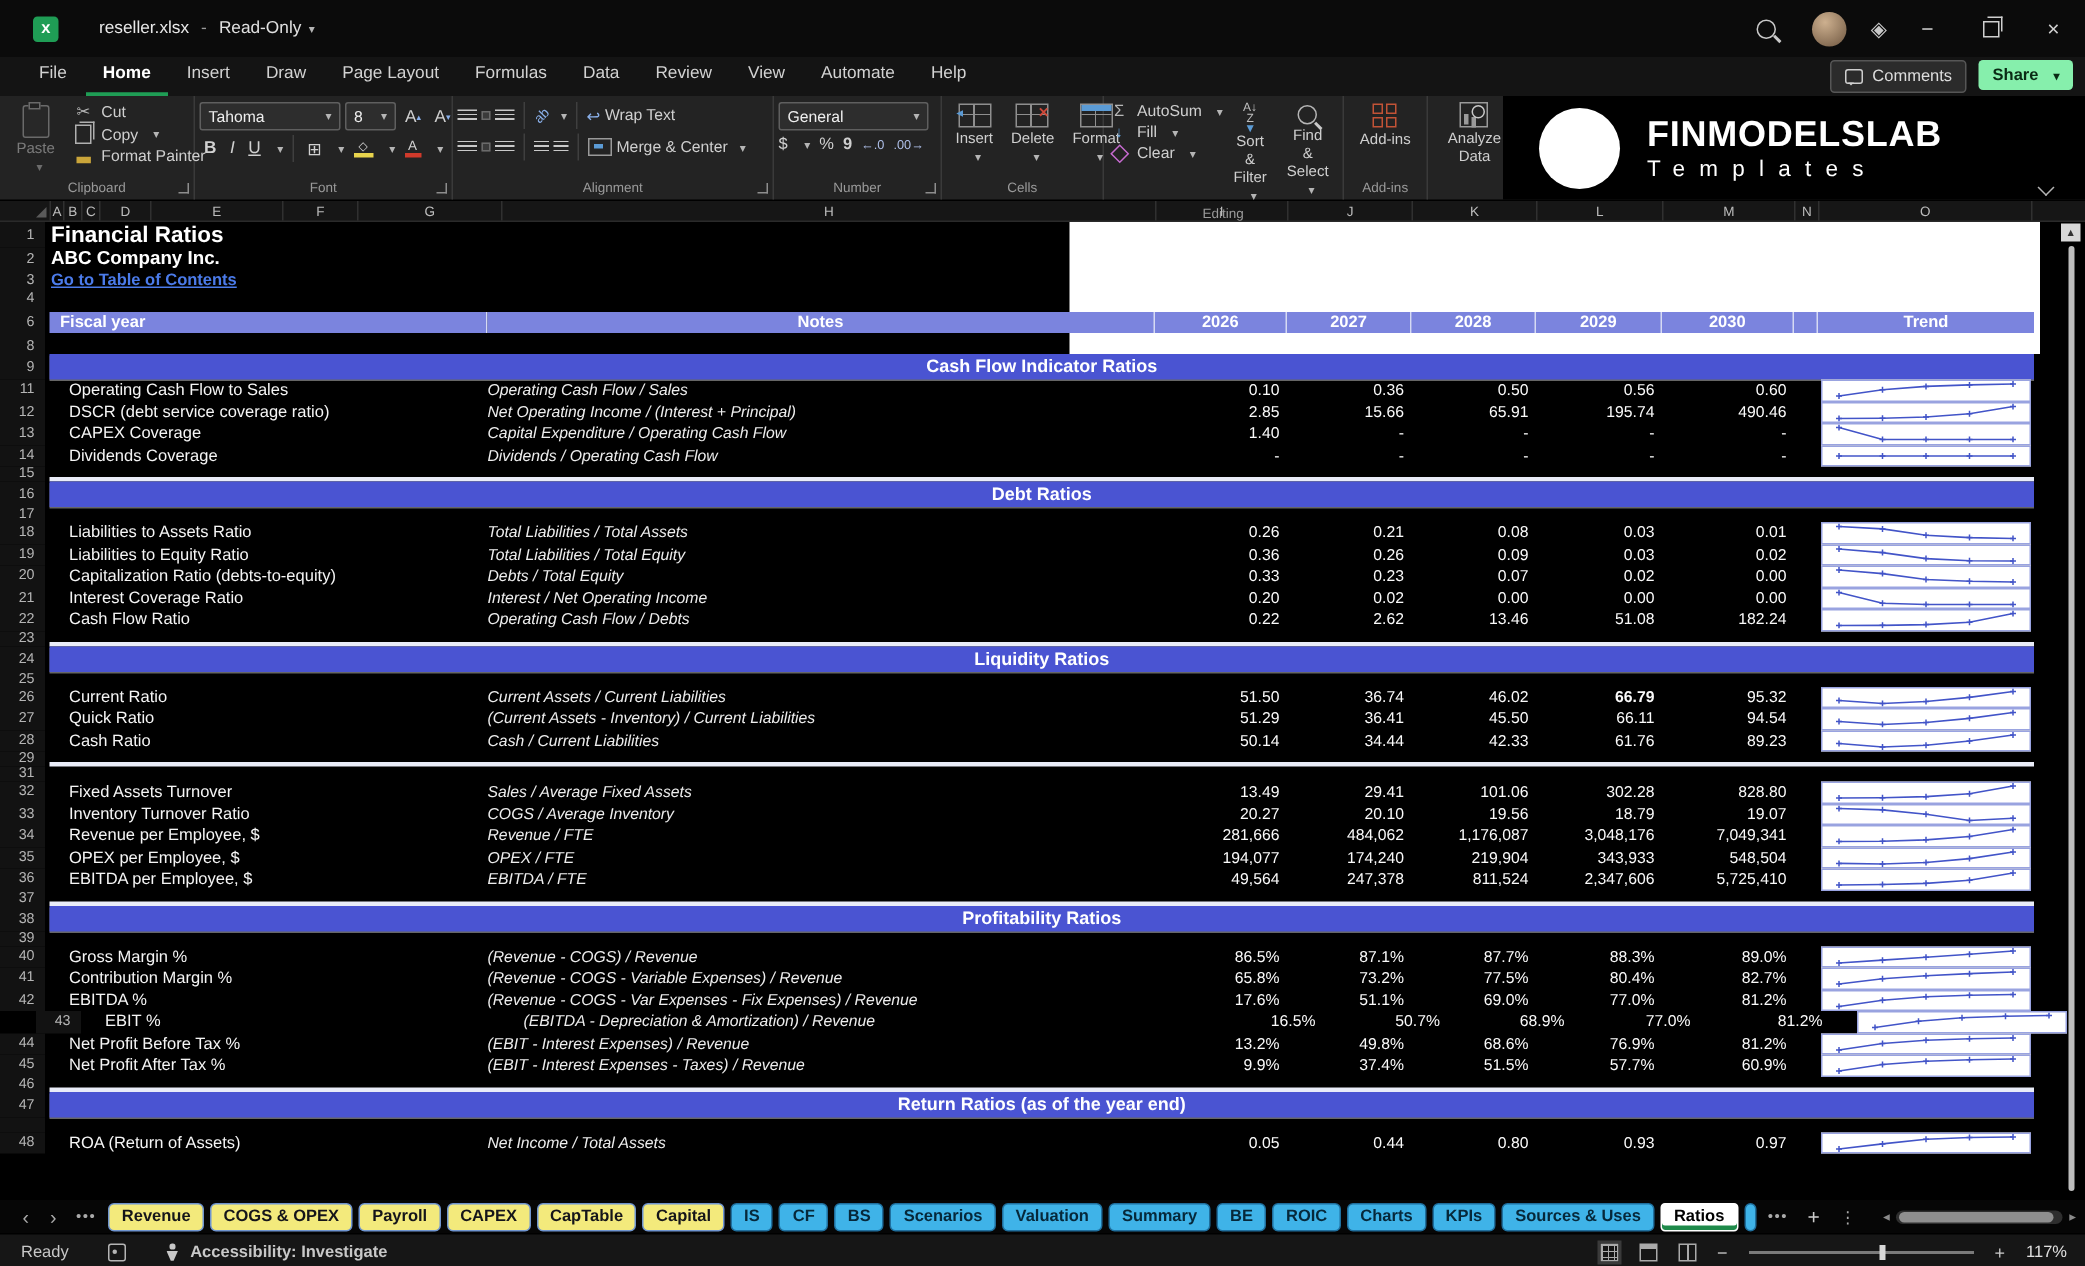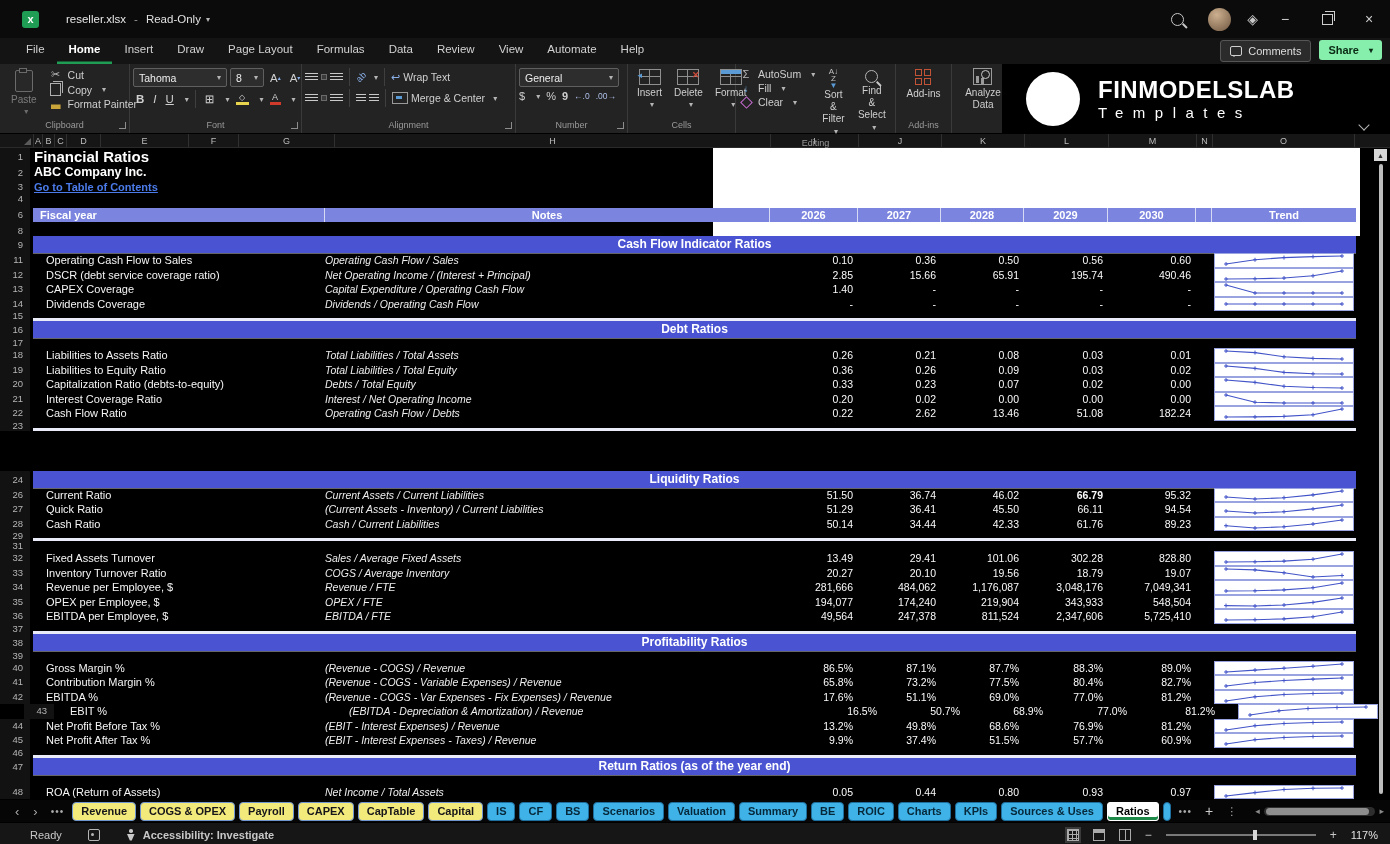--- a/index.html
+++ b/index.html
@@ -124,21 +124,21 @@
   .tab.active{background:#fff;color:#000;border:1px solid #fff;box-shadow:inset 0 -3px 0 #1e8a4a;border-radius:3px;}
   .tab.sliver{width:6px;padding:0;background:#3fb3e8;border:1px solid #1f6f9e;}
   .tplus{color:#ccc;font-size:14px;padding:0 5px;}
   .tkebab{color:#aaa;font-size:11px;padding:0 4px;}
   .hscroll{flex:1;display:flex;align-items:center;gap:4px;margin:0 6px 0 10px;}
   .harrow{color:#8a8a8a;font-size:9px;}
   .htrack{flex:1;height:9px;background:#2e2e2e;border-radius:5px;position:relative;}
   .hthumb{position:absolute;left:2px;top:1px;height:7px;width:92%;background:#8f8f8f;border-radius:4px;}
   
   .statusbar{height:24px;background:#161616;border-top:1px solid #000;display:flex;align-items:center;color:#c8c8c8;font-size:11px;}
-  .sready{margin-left:30px;}
+  .sready{margin-left:14px;}
   .macroico{width:10px;height:10px;border:1.2px solid #b5b5b5;border-radius:2px;margin-left:26px;position:relative;}
   .macroico::after{content:"";position:absolute;left:2.5px;top:2.5px;width:3px;height:3px;background:#b5b5b5;border-radius:50%;}
   .accico{position:relative;width:10px;height:12px;margin-left:26px;}
   .accico::before{content:"";position:absolute;top:0;left:3.5px;width:3.5px;height:3.5px;border-radius:50%;background:#c8c8c8;}
   .accico::after{content:"";position:absolute;top:4.5px;left:1px;width:8px;height:7px;background:#c8c8c8;clip-path:polygon(0 0,100% 0,62% 100%,38% 100%);}
   .acclbl{margin-left:7px;font-weight:bold;}
   .sbright{margin-left:auto;display:flex;align-items:center;gap:14px;padding-right:12px;}
   .vico{width:12px;height:12px;border:1px solid #aaa;box-sizing:border-box;}
   .vico.v1{background-image:linear-gradient(#aaa 1px,transparent 1px),linear-gradient(90deg,#aaa 1px,transparent 1px);background-size:4px 4px;outline:2px solid #3a3a3a;}
   .vico.v2{background:linear-gradient(#aaa 3px,transparent 3px);}
@@ -656,23 +656,26 @@
                 <polyline points="10,10.0 39,9.9 68,9.4 97,7.8 126,2.0" fill="none" stroke="#4254c8" stroke-width="1.1"></polyline>
                 <path d="M8 10.0H12M10 8.0V12.0M37 9.9H41M39 7.9V11.9M66 9.4H70M68 7.4V11.4M95 7.8H99M97 5.8V9.8M124 2.0H128M126 0.0V4.0" stroke="#4254c8" stroke-width="1" fill="none"></path>
               </svg>
             </div>
           </div>
         </div>
         <div class="srow" style="height: 10px; line-height: 10px;">
           <div class="gut">23</div>
           <div class="spacerbar"></div>
         </div>
-        <div class="srow" style="height: 17px; line-height: 17px; margin-top: 40px;">
+        <div class="srow" style="height: 17px; line-height: 17px;">
           <div class="gut">24</div>
           <div class="secbar" style="background: rgb(74, 84, 210);">Liquidity Ratios</div>
+        </div>
+        <div class="srow" style="height: 10px; line-height: 10px;">
+          <div class="gut">25</div>
         </div>
         <div class="srow" style="height: 14.5px; line-height: 14.5px;">
           <div class="gut">26</div>
           <div class="lblcell">Current Ratio</div>
           <div class="notecell">Current Assets / Current Liabilities</div>
           <div class="valcell" style="width: 88px;">51.50</div>
           <div class="valcell" style="width: 83px;">36.74</div>
           <div class="valcell" style="width: 83px;">46.02</div>
           <div class="valcell" style="width: 84px; font-weight: bold;">66.79</div>
           <div class="valcell" style="width: 88px;">95.32</div>

